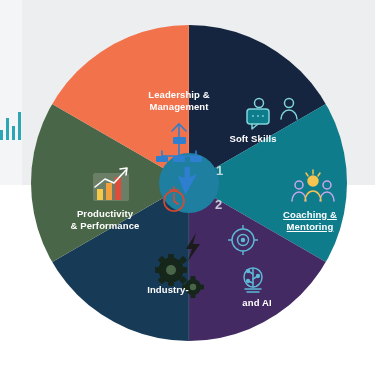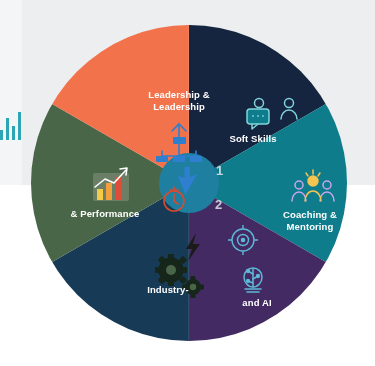--- a/index.html
+++ b/index.html
@@ -207,41 +207,42 @@
       <g stroke="#5fb8d6" stroke-width="1.4" fill="none">
         <circle cx="212" cy="215" r="11"></circle>
         <circle cx="212" cy="215" r="5.5"></circle>
         <circle cx="212" cy="215" r="1.6" fill="#5fb8d6"></circle>
         <path d="M212,200 L212,204 M212,226 L212,230 M197,215 L201,215 M223,215 L227,215"></path>
       </g>
     </svg>
 
     <div class="seg-label" style="left:86px; top:64px; width:124px;">
       <div>Leadership &amp;</div>
-      <div>Leadership</div>
+      <div>Management</div>
     </div>
 
     <div class="seg-label" style="left:172px; top:108px; width:100px;">
       <div>Soft Skills</div>
     </div>
 
-    <div class="seg-label" style="left:222px; top:184px; width:114px;">
+    <div class="seg-label" style="left:222px; top:184px; width:114px;text-decoration:underline;">
       <div>Coaching &amp;</div>
       <div>Mentoring</div>
     </div>
 
     <div class="seg-label" style="left:164px; top:272px; width:124px;">
       <div>and AI</div>
     </div>
 
     <div class="seg-label" style="left:92px; top:259px; width:90px;">
       <div>Industry-</div>
     </div>
 
     <div class="seg-label" style="left:22px; top:183px; width:104px;">
+      <div>Productivity</div>
       <div>&amp; Performance</div>
     </div>
 
     <div class="num" style="left:185px; top:138px;">1</div>
     <div class="num" style="left:184px; top:172px;">2</div>
     <div class="num" style="left:186px; top:206px; opacity:0;">3</div>
   </div>
 </div>
 
 </body></html>

